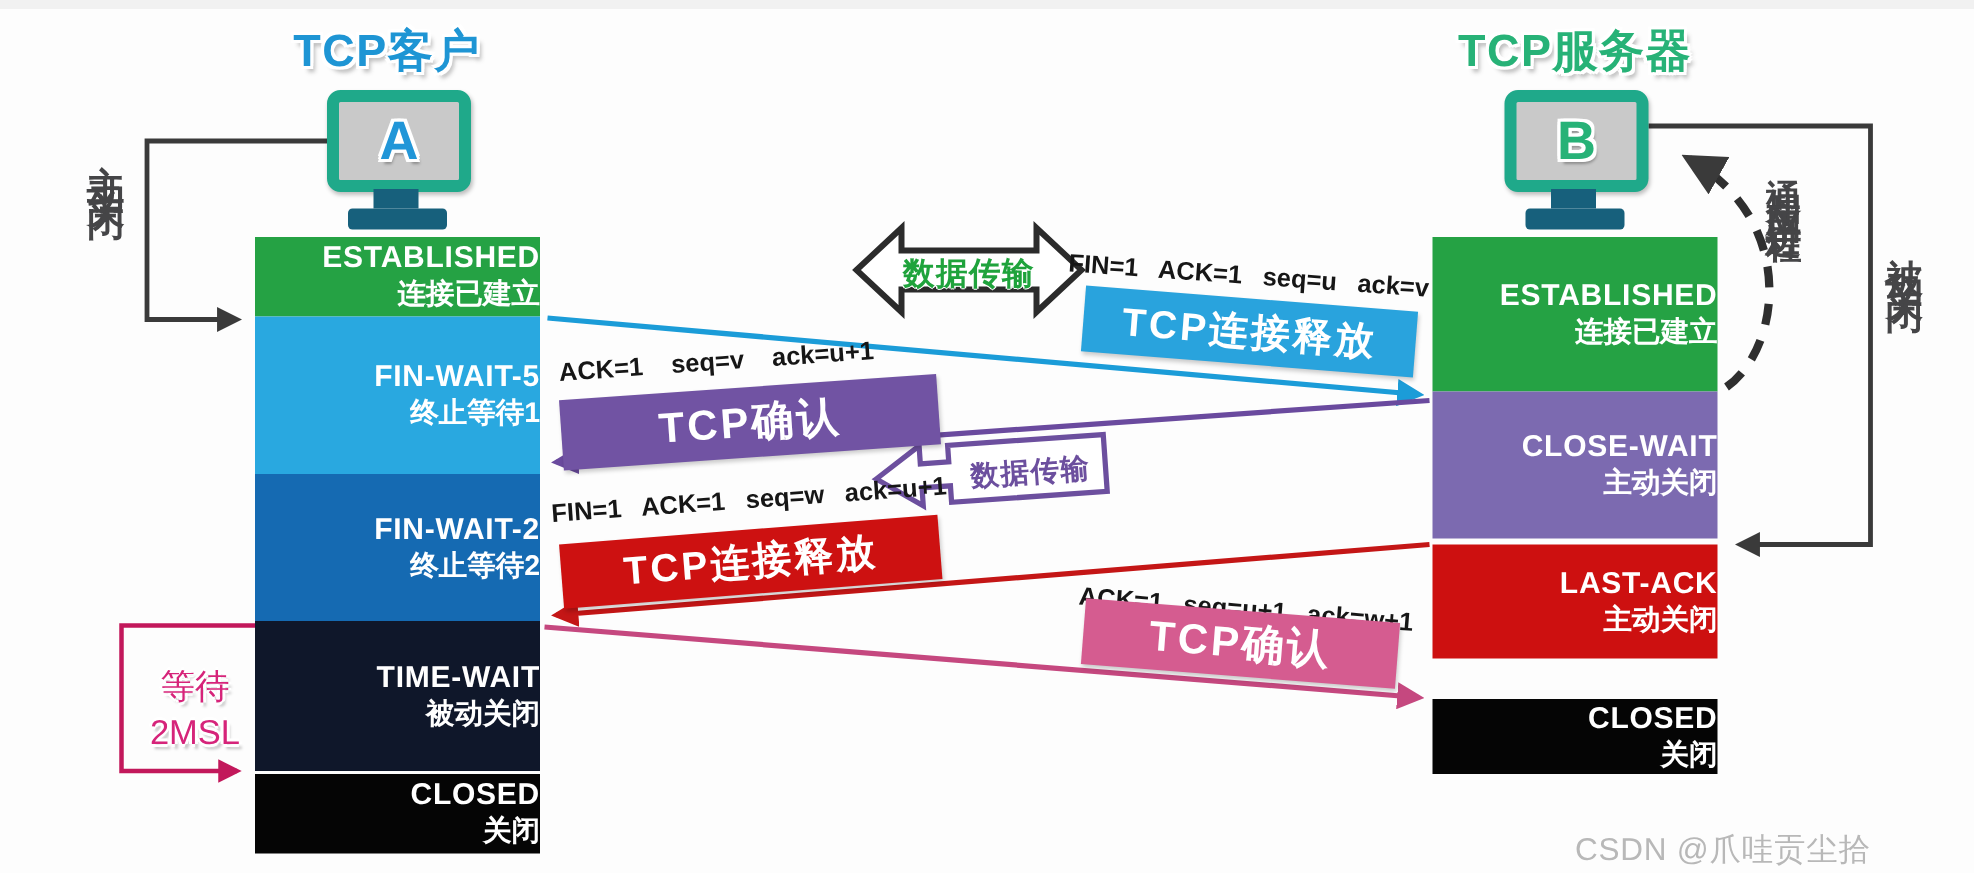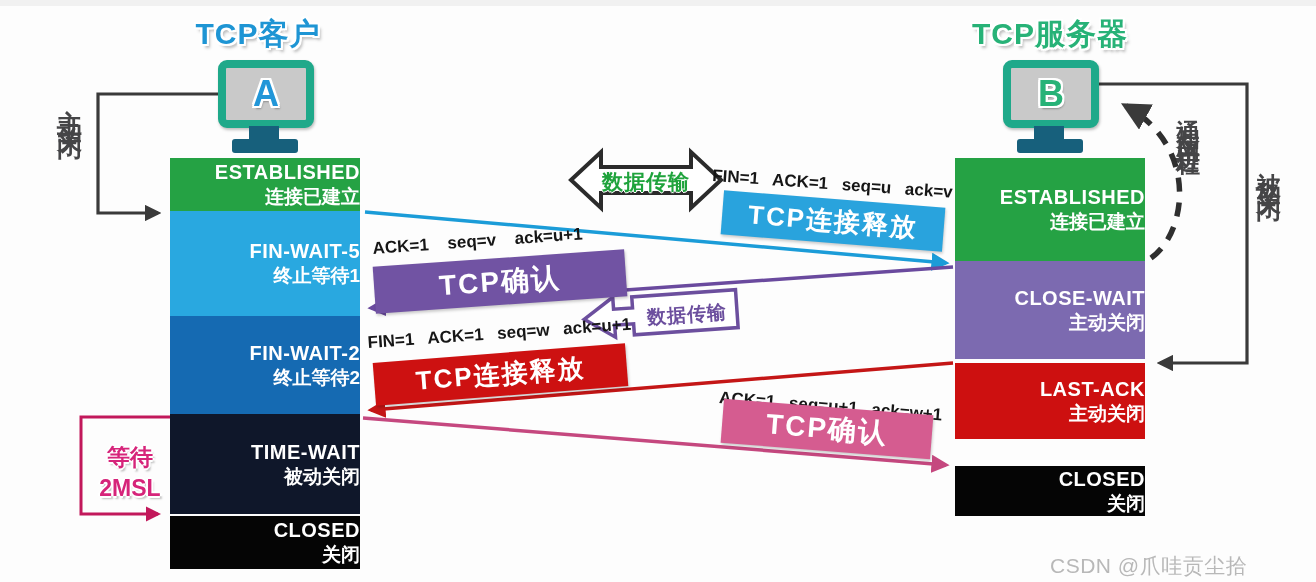--- a/index.html
+++ b/index.html
@@ -71,21 +71,21 @@
   .v-label{
     position:absolute;writing-mode:vertical-rl;text-orientation:upright;
     color:#454547;font-weight:700;white-space:nowrap;
   }
   .active-close{left:54px;top:84px;font-size:25px;letter-spacing:8px;}
   .notify-app{left:1172px;top:94px;font-size:24px;letter-spacing:7px;}
   .passive-close{left:1253px;top:146px;font-size:25px;letter-spacing:8px;}
 
   .wait-2msl{
     left:88px;top:436px;width:84px;text-align:center;color:#d6247a;
-    font-size:23px;font-weight:700;line-height:1.35;
+    font-size:23px;font-weight:400;line-height:1.35;
     text-shadow:-2px 0 #fff,2px 0 #fff,0 -2px #fff,0 2px #fff,
                 2px 3px 2px rgba(0,0,0,.25);
   }
   .watermark{left:1050px;top:546px;color:#b8b8b8;font-size:21px;letter-spacing:.5px;}
 </style>
 </head>
 <body>
 
 <div class="stage">
 

